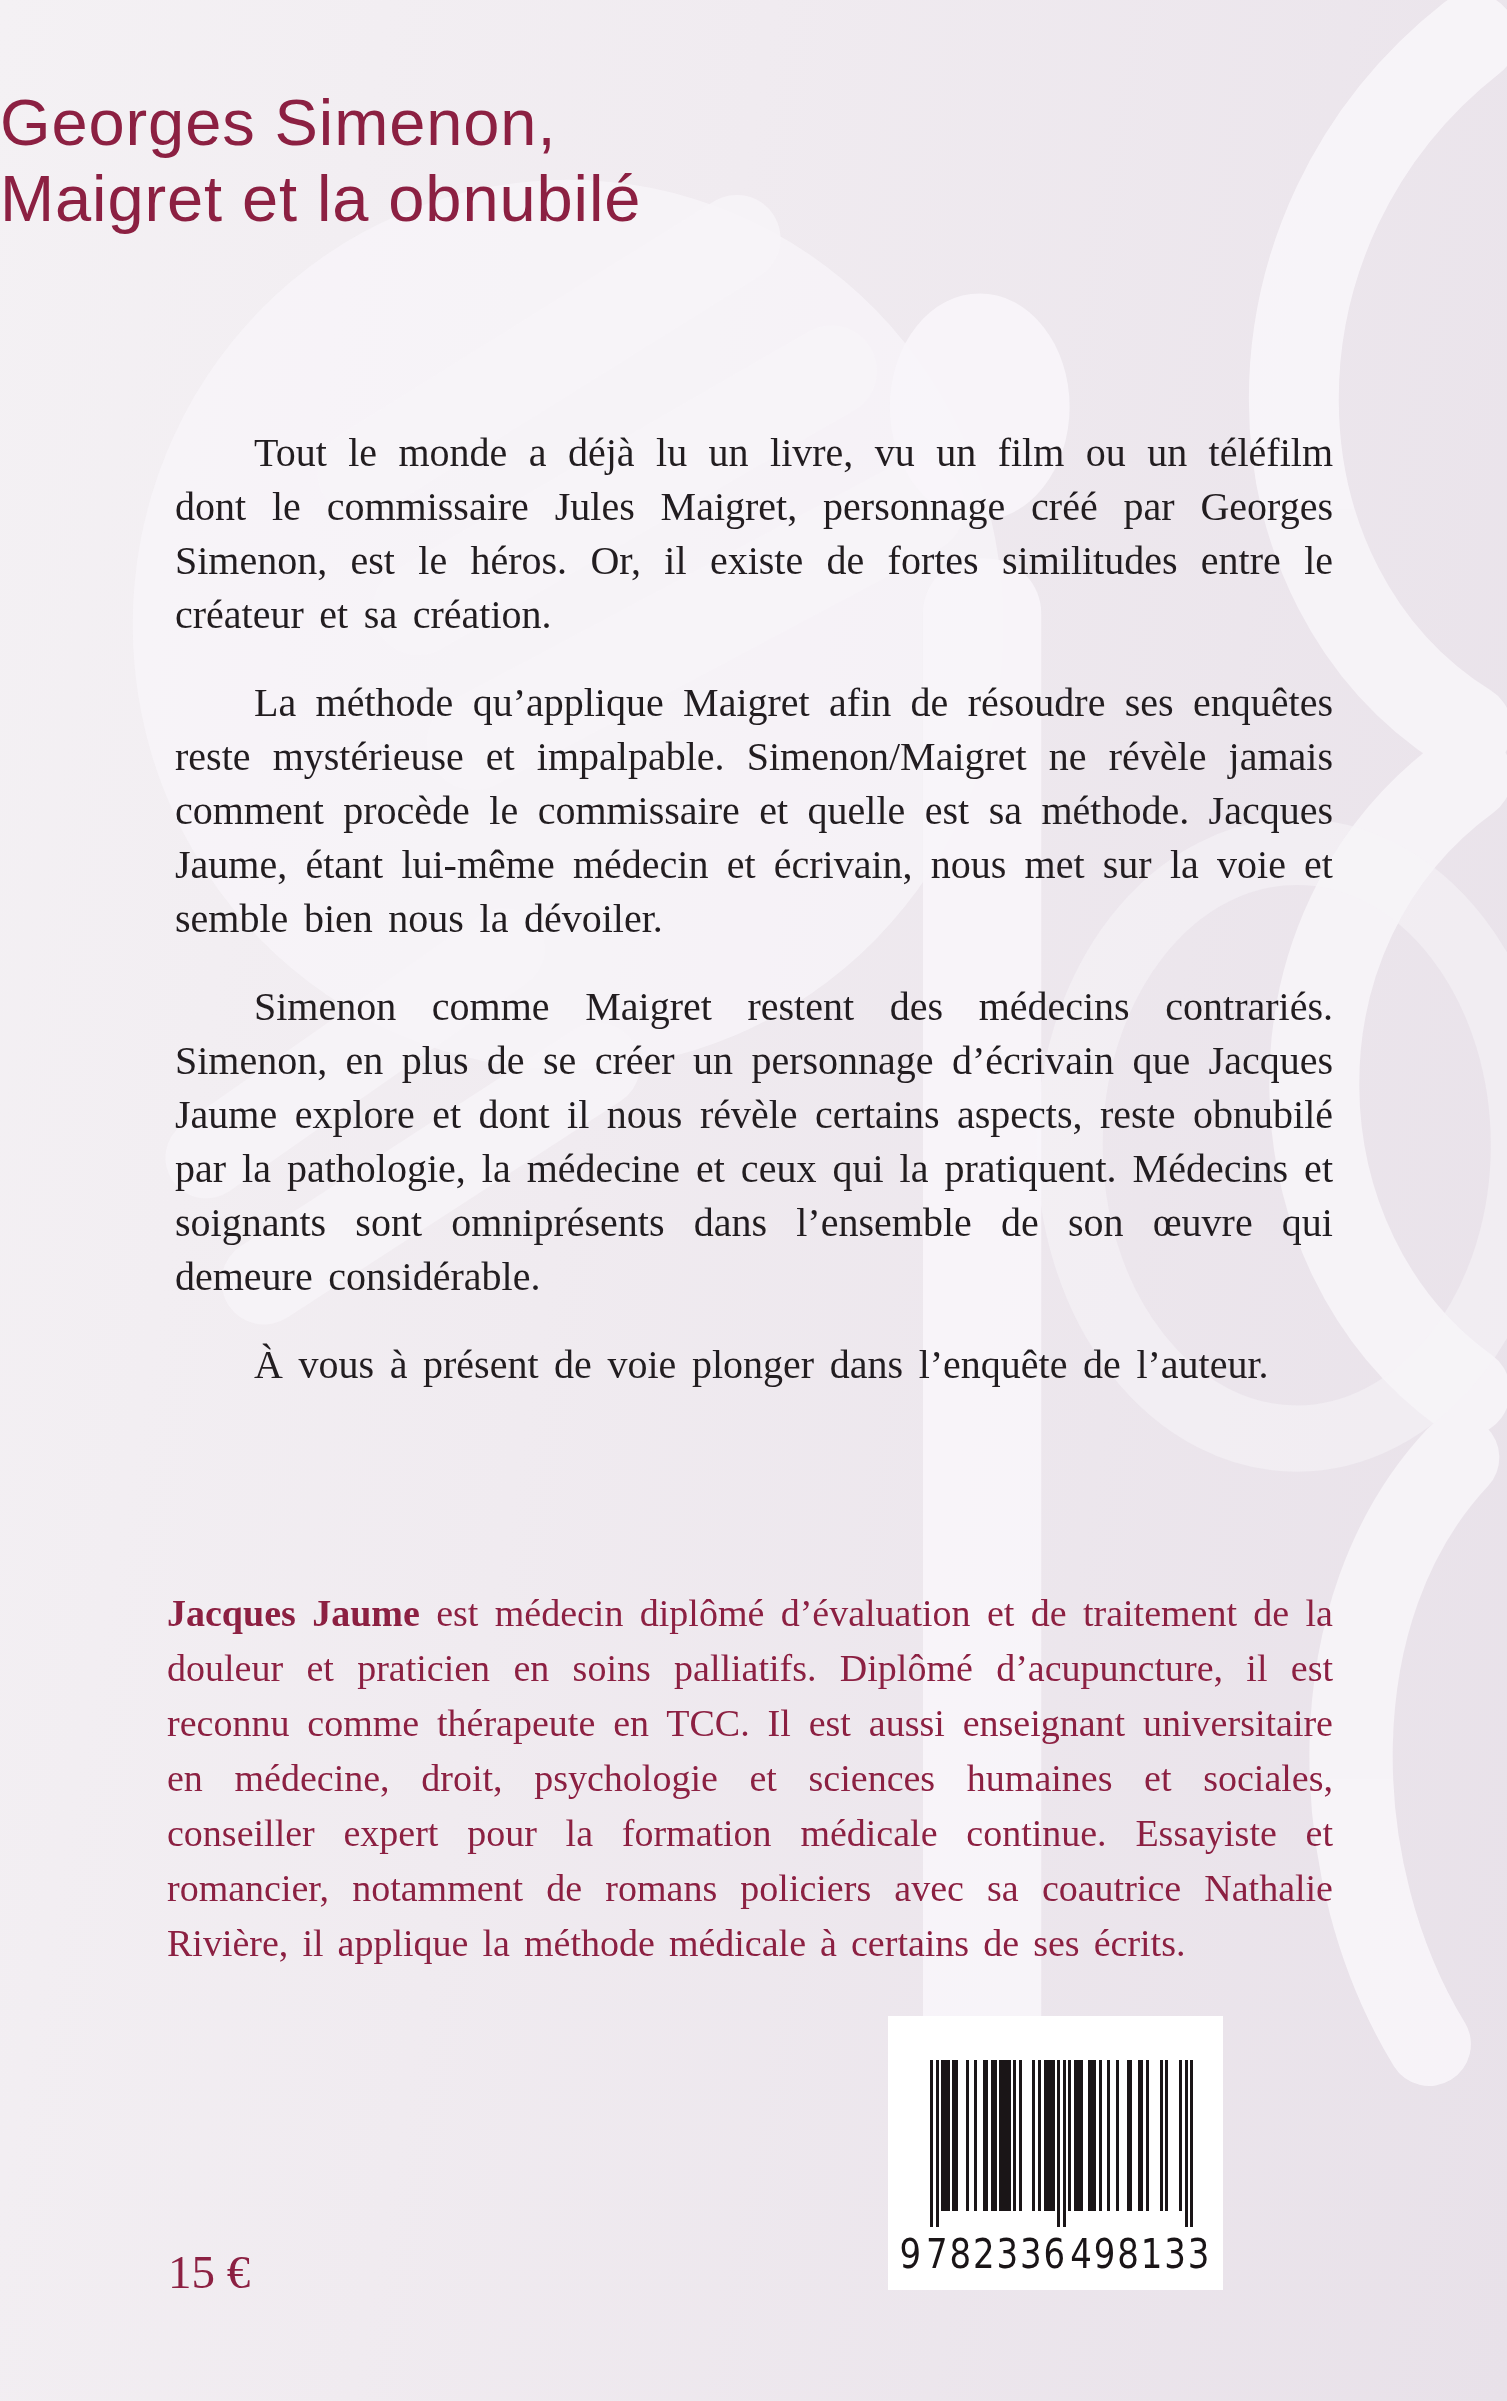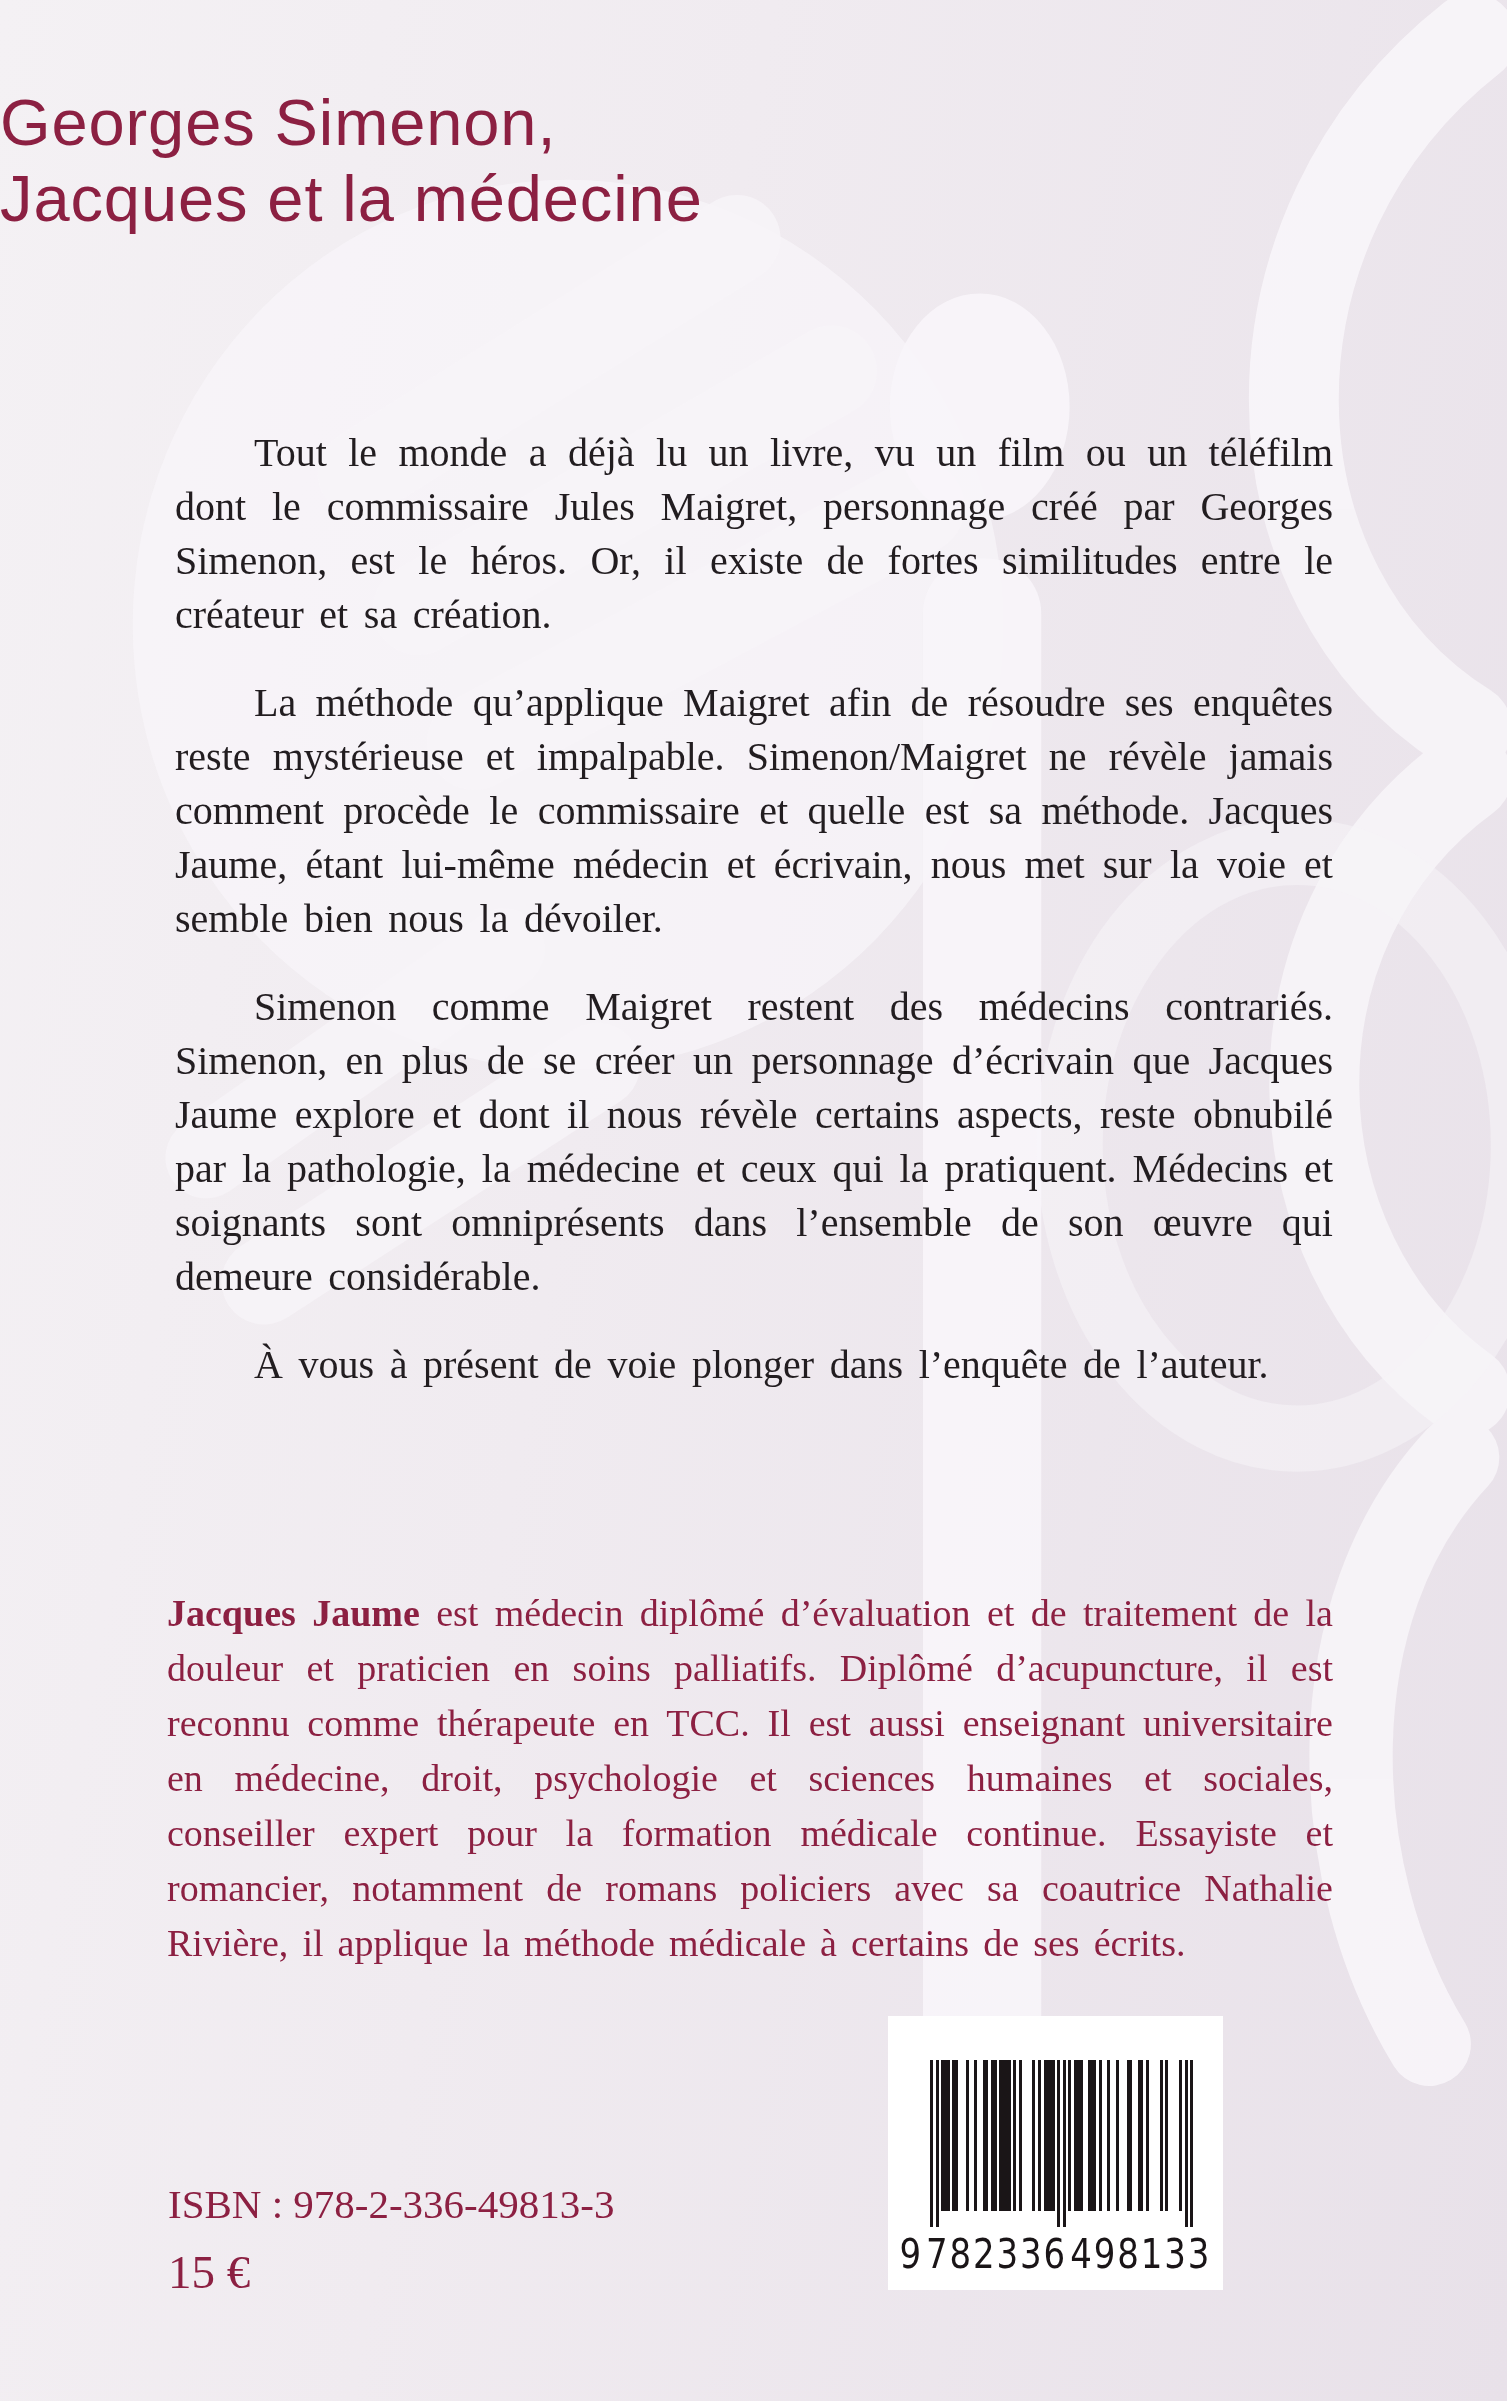--- a/index.html
+++ b/index.html
@@ -90,35 +90,34 @@
     <g fill="none" stroke="#f8f5f9" stroke-linecap="round" opacity="0.9">
       <path d="M1555 40 C 1300 240, 1310 620, 1550 770" stroke-width="95"></path>
       <path d="M1550 820 C 1330 980, 1340 1320, 1548 1470" stroke-width="95"></path>
       <path d="M1540 1540 C 1390 1700, 1400 1980, 1510 2160" stroke-width="88"></path>
       <ellipse cx="1370" cy="1210" rx="240" ry="310" stroke-width="70" opacity="0.55"></ellipse>
     </g>
   </svg>
 
   <header class="title">
     <div>Georges Simenon,</div>
-    <div>Jacques et la médecine</div>
+    <div>Maigret et la obnubilé</div>
   </header>
 
   <main class="synopsis">
     <p>Tout le monde a déjà lu un livre, vu un film ou un téléfilm dont le commissaire Jules Maigret, personnage créé par Georges Simenon, est le héros. Or, il existe de fortes similitudes entre le créateur et sa création.</p>
     <p>La méthode qu’applique Maigret afin de résoudre ses enquêtes reste mystérieuse et impalpable. Simenon/Maigret ne révèle jamais comment procède le commissaire et quelle est sa méthode. Jacques Jaume, étant lui-même médecin et écrivain, nous met sur la voie et semble bien nous la dévoiler.</p>
     <p>Simenon comme Maigret restent des médecins contrariés. Simenon, en plus de se créer un personnage d’écrivain que Jacques Jaume explore et dont il nous révèle certains aspects, reste obnubilé par la pathologie, la médecine et ceux qui la pratiquent. Médecins et soignants sont omniprésents dans l’ensemble de son œuvre qui demeure considérable.</p>
     <p>À vous à présent de voie plonger dans l’enquête de l’auteur.</p>
   </main>
 
   <section class="bio">
     <span class="bio-name">Jacques Jaume</span><span> est médecin diplômé d’évaluation et de traitement de la douleur et praticien en soins palliatifs. Diplômé d’acupuncture, il est reconnu comme thérapeute en TCC. Il est aussi enseignant universitaire en médecine, droit, psychologie et sciences humaines et sociales, conseiller expert pour la formation médicale continue. Essayiste et romancier, notamment de romans policiers avec sa coautrice Nathalie Rivière, il applique la méthode médicale à certains de ses écrits.</span>
   </section>
 
-  <div class="isbn">ISBN : 978-2-336-49813-3</div>
   <div class="price">15 €</div>
 
   <div class="barcode-box">
     <div class="barcode-bars">
         <div style="position: absolute; top: 0px; background: rgb(26, 21, 23); left: 0px; width: 3.1px; height: 167px;"></div>
         <div style="position: absolute; top: 0px; background: rgb(26, 21, 23); left: 5.5px; width: 3.1px; height: 167px;"></div>
         <div style="position: absolute; top: 0px; background: rgb(26, 21, 23); left: 11px; width: 3.1px; height: 151px;"></div>
         <div style="position: absolute; top: 0px; background: rgb(26, 21, 23); left: 14px; width: 3.1px; height: 151px;"></div>
         <div style="position: absolute; top: 0px; background: rgb(26, 21, 23); left: 16.6px; width: 3.1px; height: 151px;"></div>
         <div style="position: absolute; top: 0px; background: rgb(26, 21, 23); left: 22px; width: 3.1px; height: 151px;"></div>

